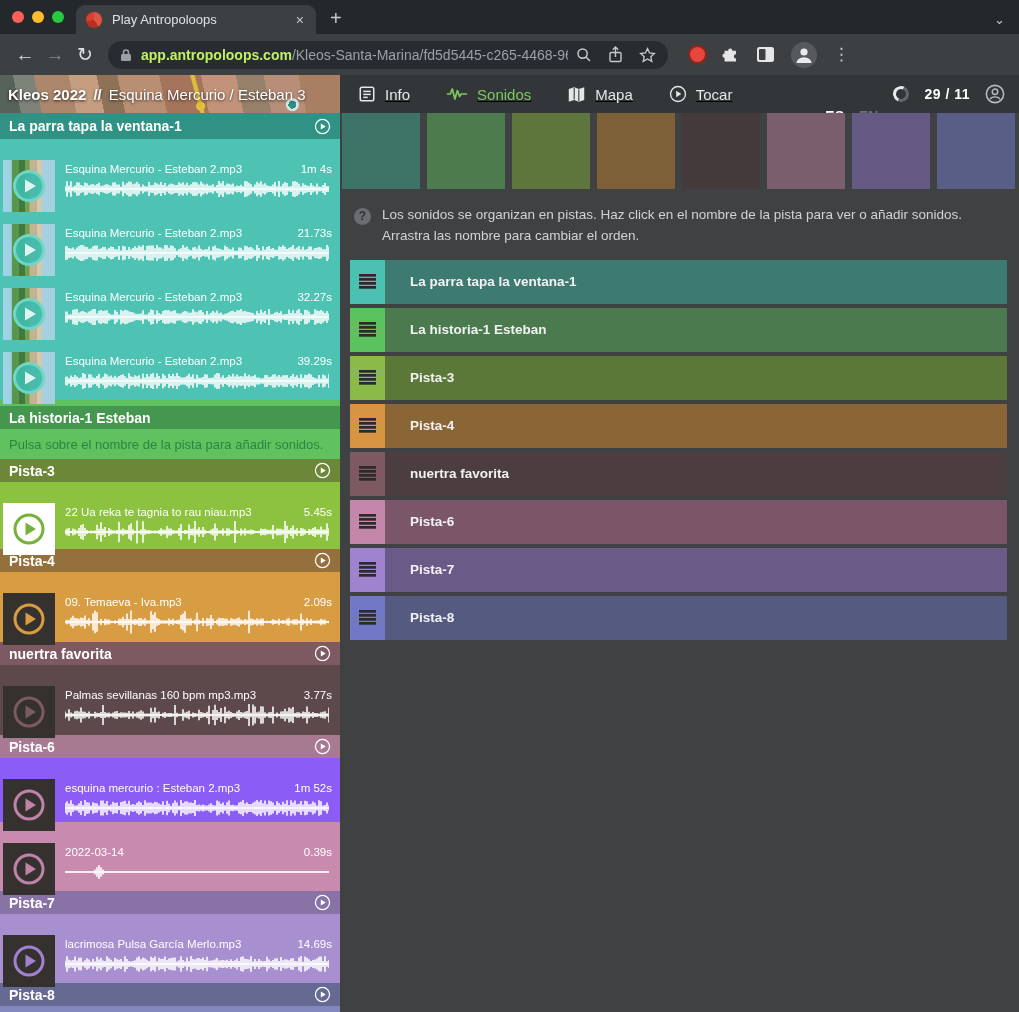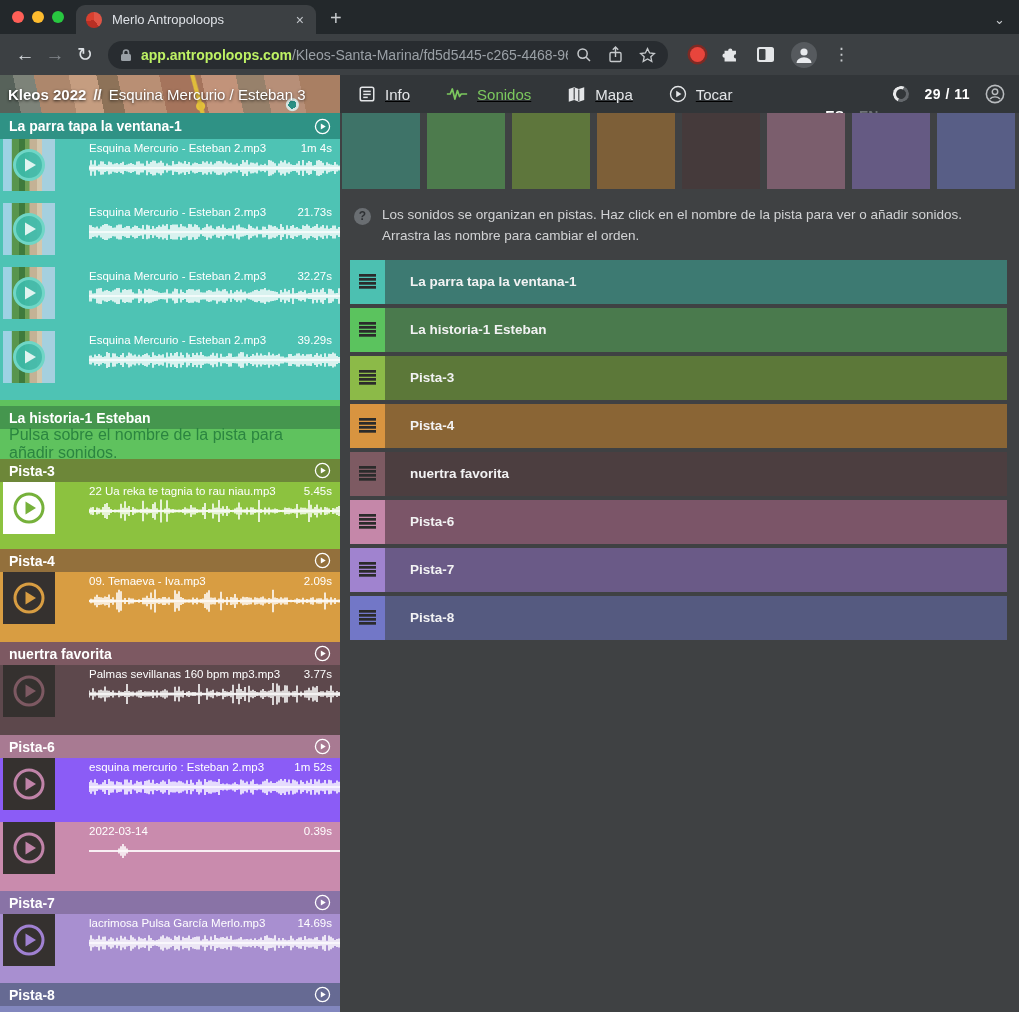--- a/index.html
+++ b/index.html
@@ -59,22 +59,22 @@
   .lang.active { color:#fff; } .lang.inactive { color:#6e7276; }
   .counter { color:#fff; font-size:14px; font-weight:700; letter-spacing:.5px; }
   .spinner { width:16px; height:16px; border-radius:50%; border:3.5px solid #63676b; border-top-color:#e9eaeb; border-left-color:#e9eaeb; transform:rotate(-20deg); }
 
   
   .content { display:flex; height:899px; }
   aside.sidebar { width:340px; flex:none; overflow:hidden; }
   .sec-header { height:23px; display:flex; align-items:center; padding:0 9px; color:#fff;
                 font-size:14px; font-weight:600; }
   .sec-header .hplay { margin-left:auto; display:flex; }
-  .sec-msg { height:30px; display:flex; align-items:center; padding:0 9px; font-size:16px; }
-  .clip { height:64px; display:flex; padding:0 8px 0 3px;gap:24px; }
+  .sec-msg { height:30px; display:flex; align-items:center; padding:0 9px; font-size:13px; }
+  .clip { height:64px; display:flex; padding:21px 8px 0 3px; }
   .thumb { width:52px; height:52px; flex:none; position:relative; display:flex; align-items:center; justify-content:center; }
   .thumb.photo { background:
       linear-gradient(90deg,#9ed2e4 0 16%,#58954d 18% 30%,#3f7a3c 30% 42%,#6fa055 42% 50%,#c4b295 52% 66%,#d4c8ad 66% 74%,#a5d0df 76% 100%);
   }
   .thumb.dark { background:#35312f; }
   .thumb.white { background:#ffffff; }
   .clipmain { flex:1; min-width:0; margin-left:10px; }
   .cliphead { display:flex; justify-content:space-between; gap:8px; font-size:11.5px; color:#fff; margin-top:3px; }
   .ctitle { white-space:nowrap; overflow:hidden; }
   .cdur { flex:none; }
@@ -97,21 +97,21 @@
 <div class="window">
 
   <div class="tabstrip">
     <div class="lights">
       <span class="light red"></span>
       <span class="light yellow"></span>
       <span class="light green"></span>
     </div>
     <div class="tab">
       <span class="favicon"></span>
-      <span class="tabtitle">Merlo Antropoloops</span>
+      <span class="tabtitle">Play Antropoloops</span>
       <span class="tabclose">×</span>
     </div>
     <span class="newtab">+</span>
     <span class="tabchev">⌄</span>
   </div>
 
   <div class="toolbar">
     <span class="navbtn">←</span>
     <span class="navbtn dim">→</span>
     <span class="navbtn">↻</span>

